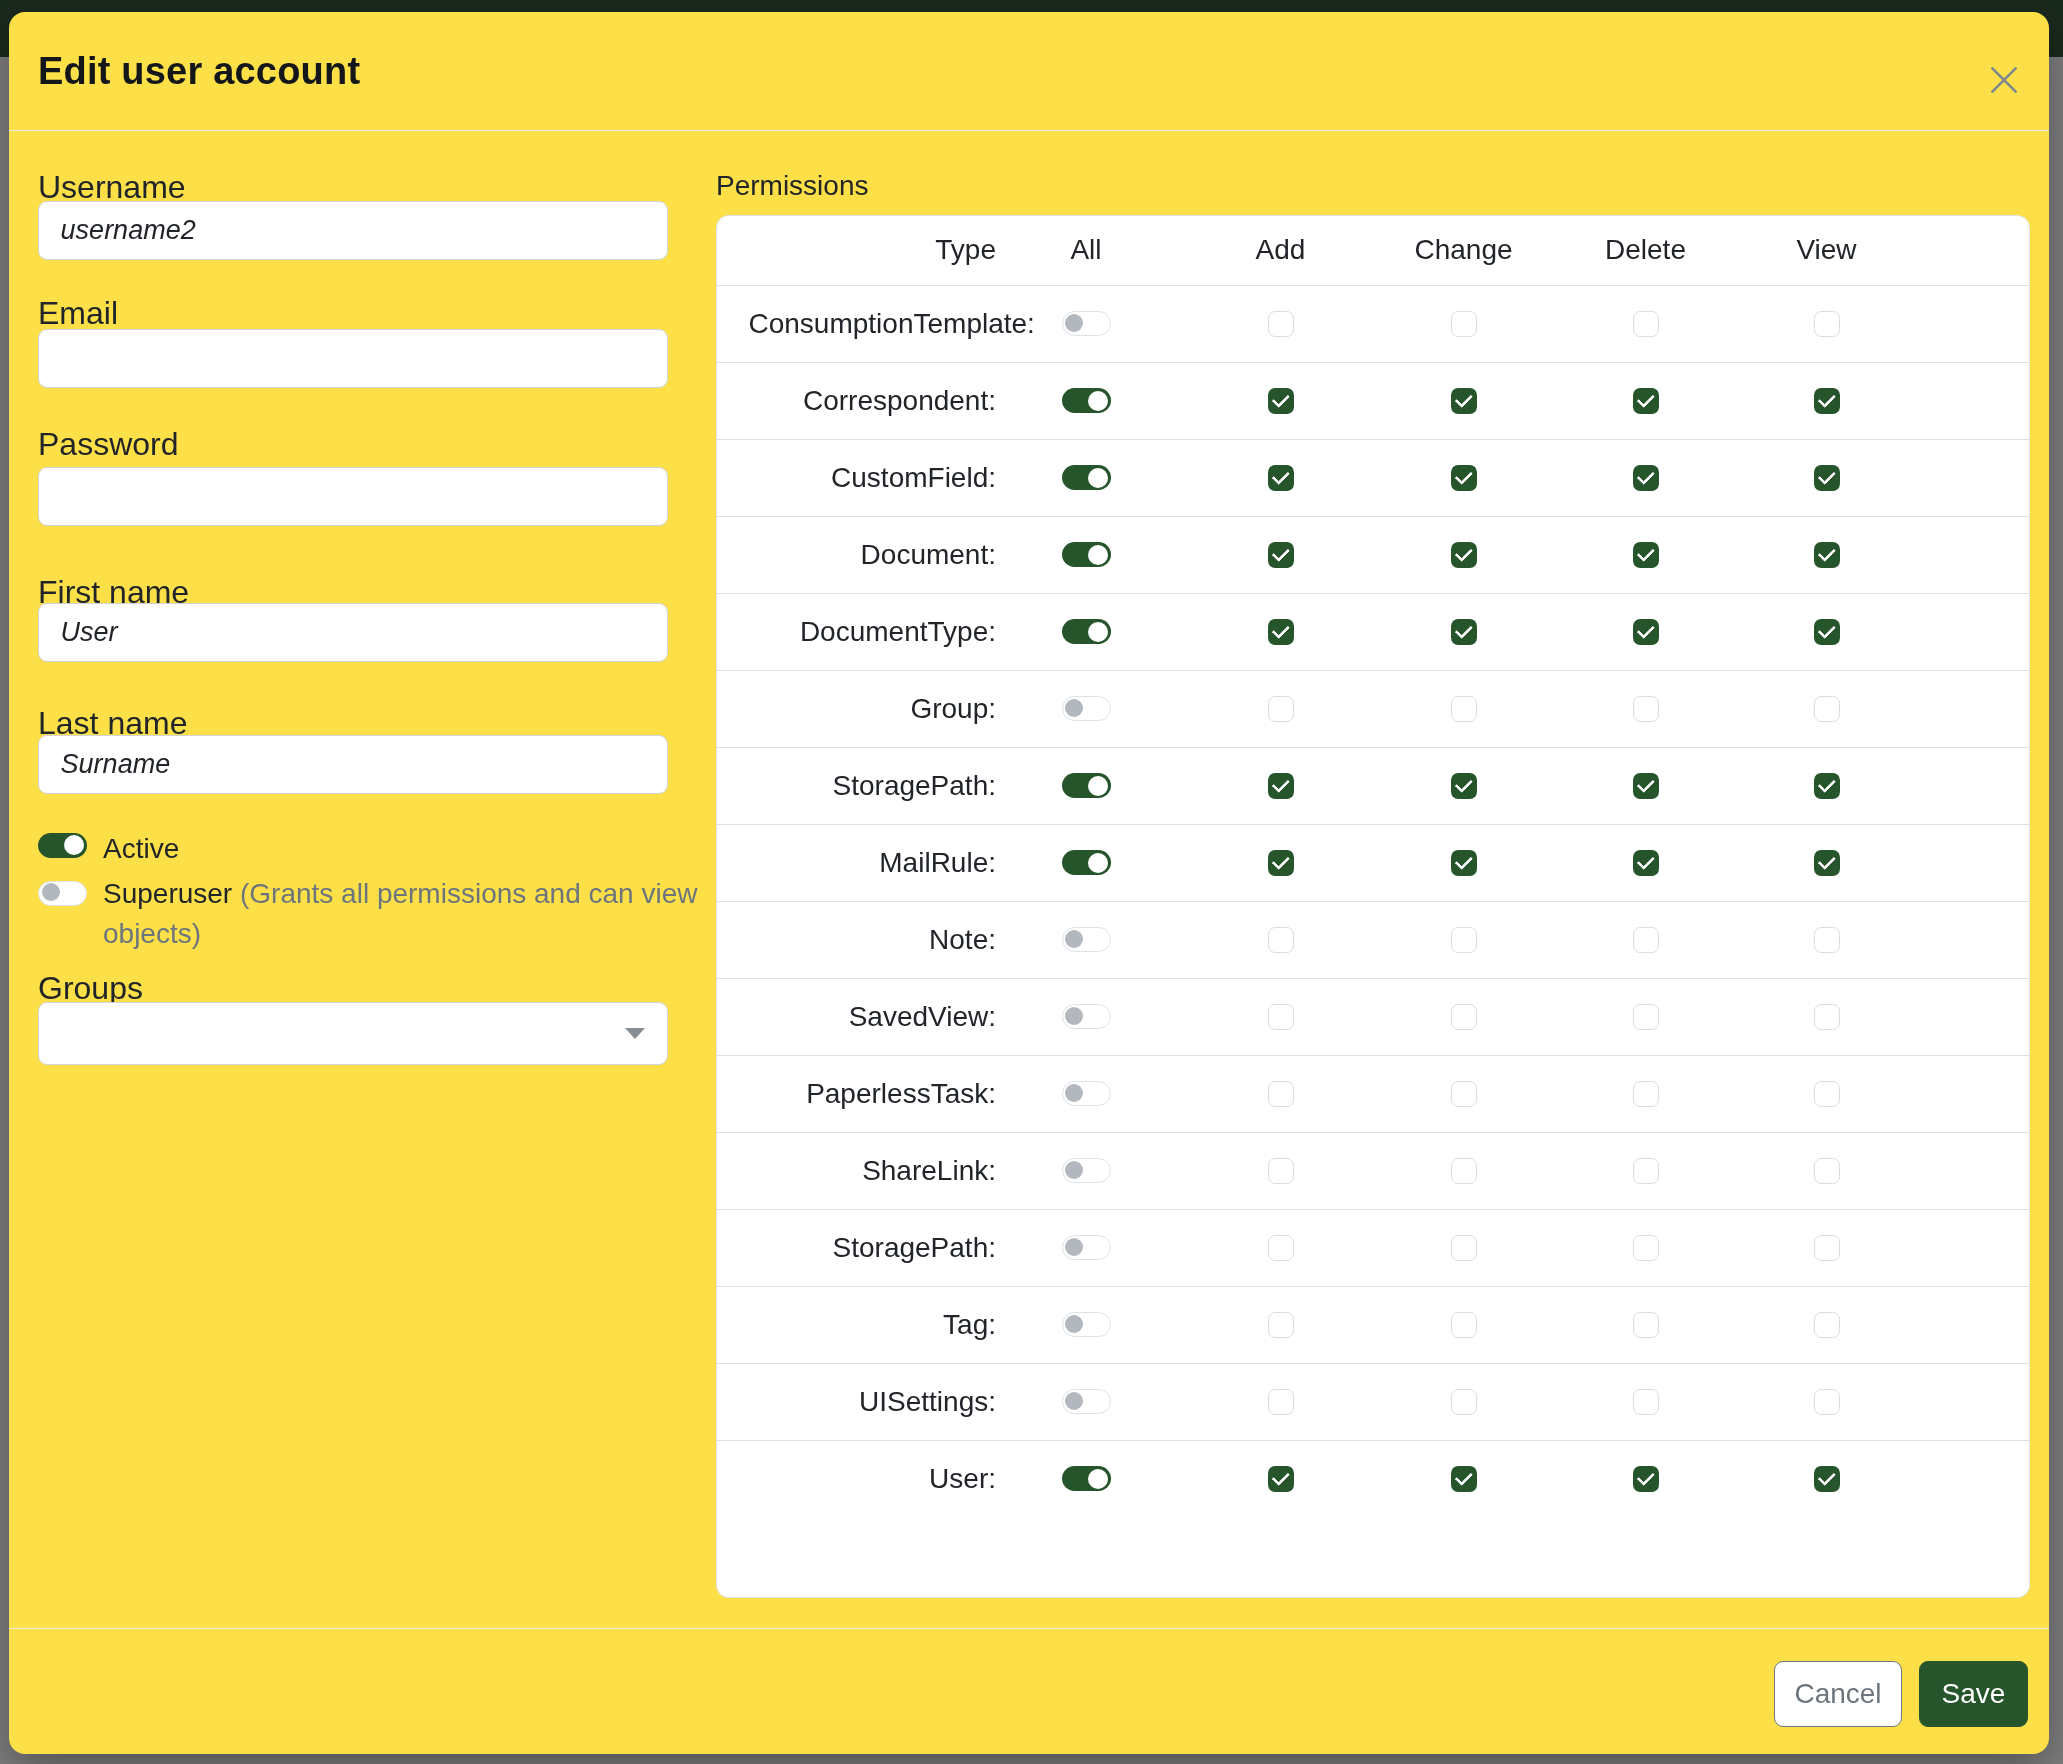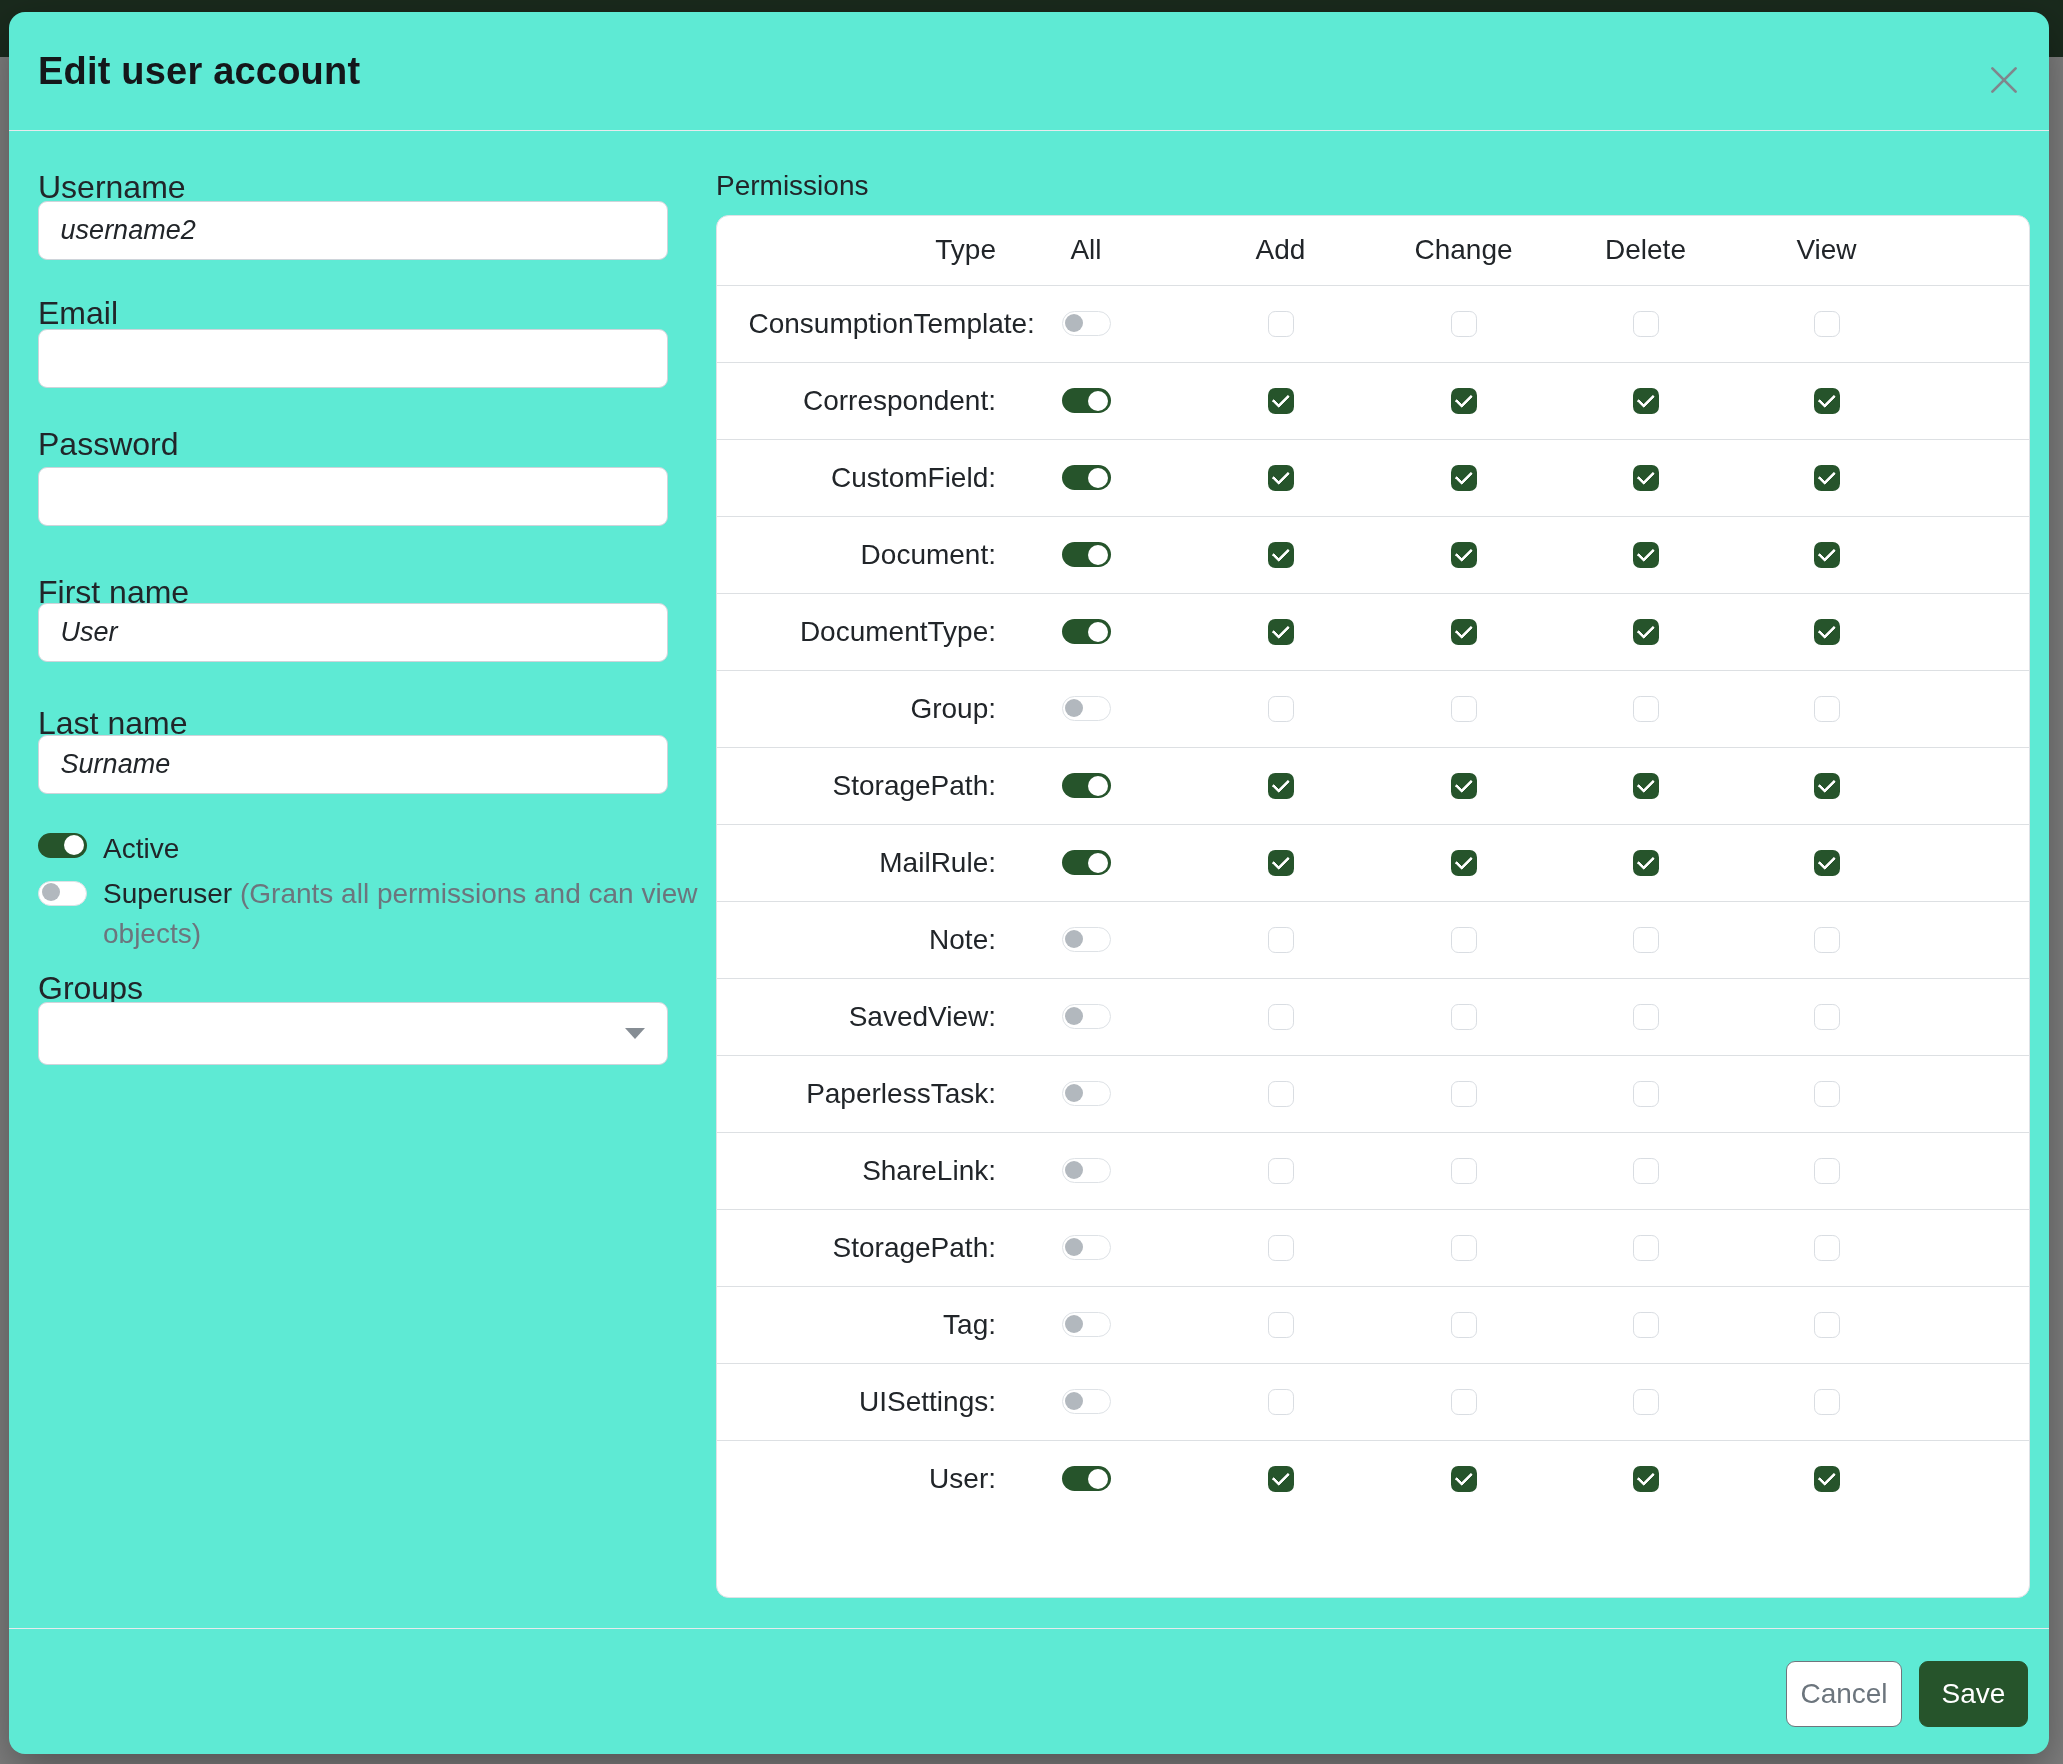--- a/index.html
+++ b/index.html
@@ -10,21 +10,21 @@
     font-family:"Liberation Sans", sans-serif;
     color:#212529;
     overflow:hidden;
   }
   .navbar-band {
     position:absolute; left:0; top:0; width:2063px; height:57px;
     background:#1a2a1d;
   }
   .modal {
     position:absolute; left:9px; top:11.7px; width:2040px; height:1742px;
-    background:#5eead4; border-radius:16px;
+    background:#fde047; border-radius:16px;
     box-shadow:0 16px 45px rgba(0,0,0,0.35);
   }
   
   .modal-header {
     position:absolute; left:0; top:0; right:0; height:119px;
     border-bottom:1.8px solid #e7eaed;
   }
   .modal-title {
     position:absolute; left:29px; top:38px;
     font-size:38px; font-weight:600; color:#14171a; letter-spacing:0.2px;
@@ -84,21 +84,21 @@
   .checkbox.on { background:var(--green); }
   .checkbox.on::after {
     content:""; width:12.6px; height:7.2px; margin-top:-3.6px;
     border-left:3.6px solid #fff; border-bottom:3.6px solid #fff;
     transform:rotate(-45deg); border-radius:0.9px;
   }
   .checkbox.off { background:#fff; border:1.8px solid #d9dde2; }
   
   .modal-footer-line { position:absolute; left:0; right:0; top:1616px; height:1.8px; background:#e7eaed; }
   .btn { position:absolute; top:1649px; height:66px; border-radius:9px; font-family:"Liberation Sans",sans-serif; font-size:28px; cursor:pointer; }
-  .btn-cancel { right:147px; width:116px; background:#fff; border:1.8px solid #6f767d; color:#6c757d; }
+  .btn-cancel { right:147px; width:128px; background:#fff; border:1.8px solid #6f767d; color:#6c757d; }
   .btn-save { right:21px; width:109px; background:var(--green); border:1.8px solid var(--green); color:#fff; }
   :root { --green:#26542b; }
 </style>
 </head>
 <body>
 
 <div class="navbar-band"></div>
 
 <div class="modal">
 

